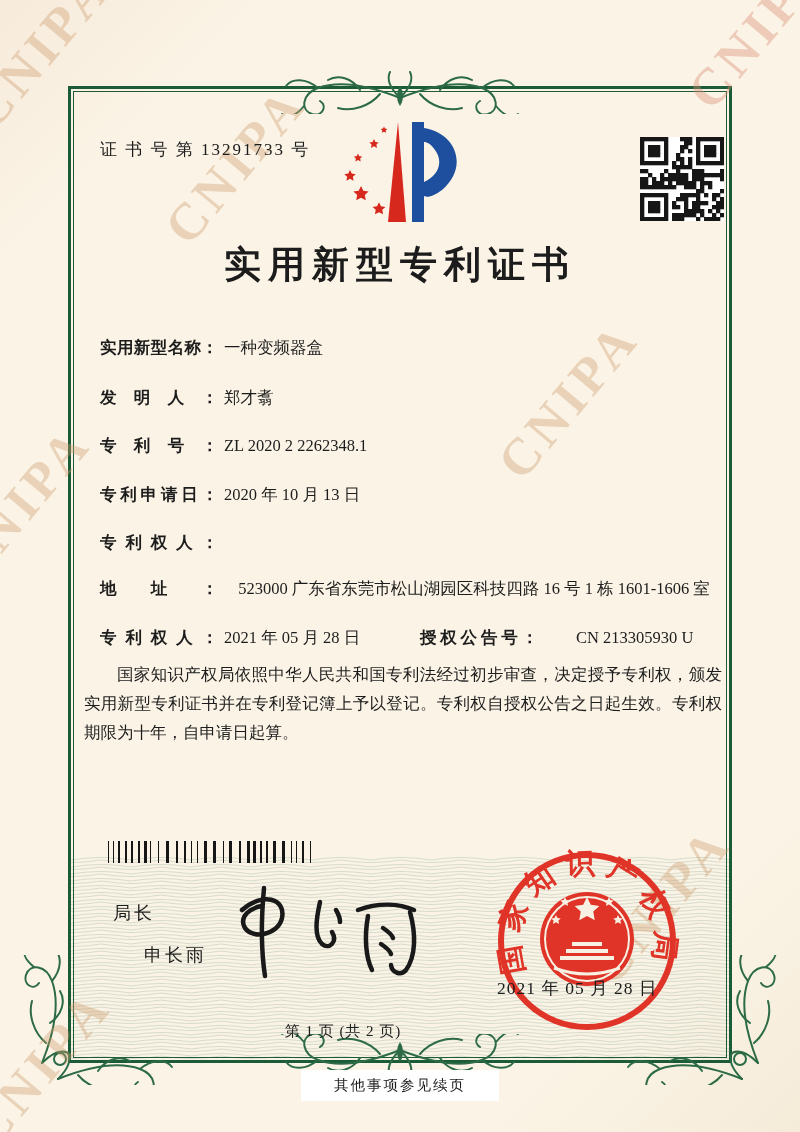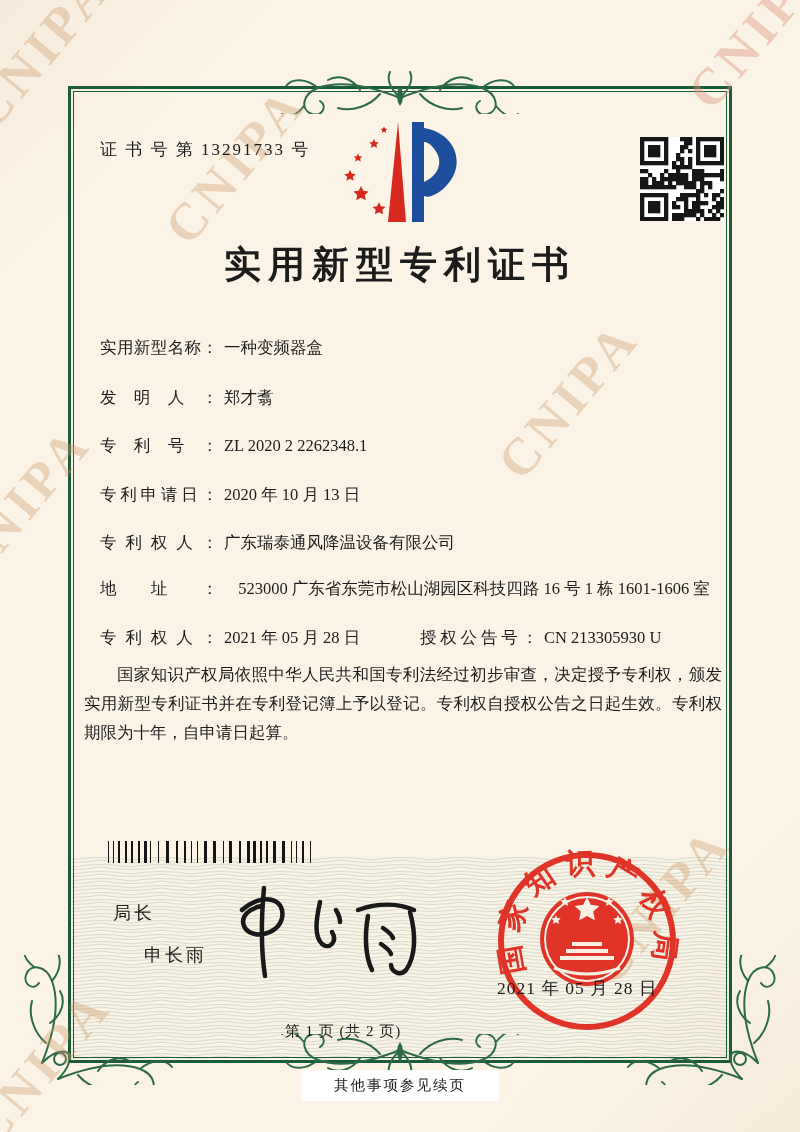--- a/index.html
+++ b/index.html
@@ -16,23 +16,23 @@
   .cert-border{position:absolute;left:68px;top:86px;width:658px;height:971px;
     border:3px solid #1b5b38;z-index:2;}
   .cert-border::after{content:"";position:absolute;inset:2px;border:1px solid #1b5b38;}
   
   .orn{position:absolute;z-index:2;}
   
   .certno{position:absolute;left:100px;top:138px;font-size:17px;letter-spacing:2px;z-index:5;}
   .title{position:absolute;left:68px;top:240px;width:664px;text-align:center;
     font-size:37px;font-weight:700;letter-spacing:7px;z-index:5;}
   .frow{position:absolute;left:100px;width:625px;display:flex;font-size:16.5px;z-index:5;line-height:24px;}
-  .flabel{display:inline-block;width:118px;flex:0 0 118px;text-align:justify;text-align-last:justify;}
+  .flabel{display:inline-block;width:118px;flex:0 0 118px;text-align:justify;text-align-last:justify;font-weight:bold;}
   .fvalue{margin-left:6px;max-width:500px;text-align:center;}
-  .pair2{position:absolute;left:320px;top:0;display:flex;}
+  .pair2{position:absolute;left:320px;top:0;display:flex;gap:32px;}
   .para{position:absolute;left:84px;width:638px;font-size:16.5px;line-height:29px;
     text-align:justify;text-indent:2em;z-index:5;}
   .sig-title{position:absolute;left:113px;top:901px;font-size:18px;letter-spacing:3px;z-index:5;}
   .sig-name{position:absolute;left:113px;top:943px;font-size:18px;letter-spacing:3px;z-index:5;margin-left:31px;}
   .seal-date{position:absolute;left:497px;top:976px;font-size:17.5px;letter-spacing:1px;z-index:7;}
   .pageinfo{position:absolute;left:68px;top:1022px;width:550px;text-align:center;font-size:15px;
     letter-spacing:1px;z-index:5;}
   .note-strip{position:absolute;left:50%;top:1070px;transform:translateX(-50%);
     background:#ffffff;padding:6px 33px;font-size:14.5px;letter-spacing:2px;z-index:8;white-space:nowrap;}
   svg{display:block;}
@@ -428,21 +428,20 @@
   <div class="frow" style="top:434px">
     <span class="flabel">专利号：</span>
     <span class="fvalue">ZL 2020 2 2262348.1</span>
   </div>
   <div class="frow" style="top:483px">
     <span class="flabel">专利申请日：</span>
     <span class="fvalue">2020 年 10 月 13 日</span>
   </div>
   <div class="frow" style="top:531px">
     <span class="flabel">专利权人：</span>
-    <span class="fvalue">广东瑞泰通风降温设备有限公司</span>
   </div>
   <div class="frow" style="top:577px">
     <span class="flabel">地址：</span>
     <span class="fvalue" style="width:500px">523000 广东省东莞市松山湖园区科技四路 16 号 1 栋 1601-1606 室</span>
   </div>
   <div class="frow" style="top:626px">
     <span class="flabel">专利权人：</span>
     <span class="fvalue">2021 年 05 月 28 日</span>
     <span class="pair2">
       <span class="flabel">授权公告号：</span>

